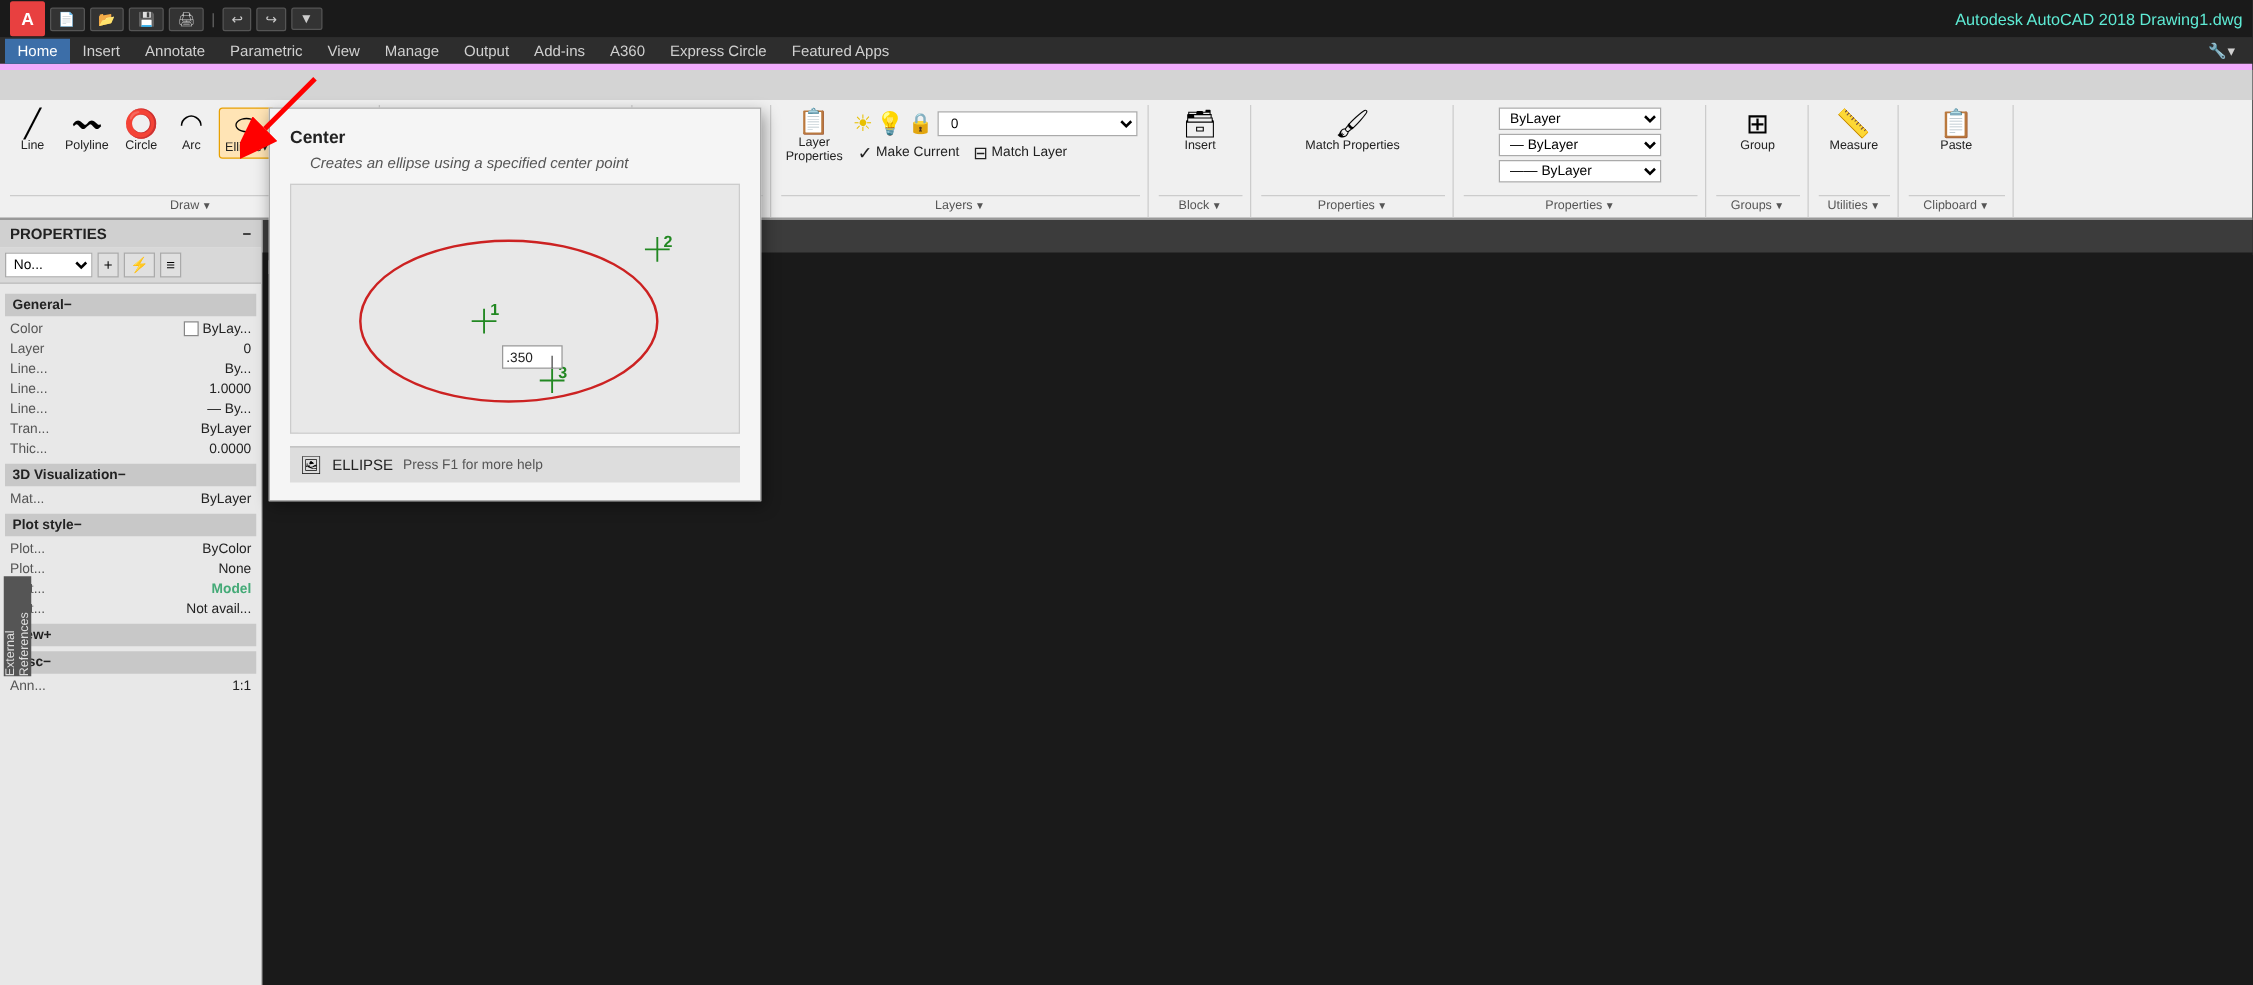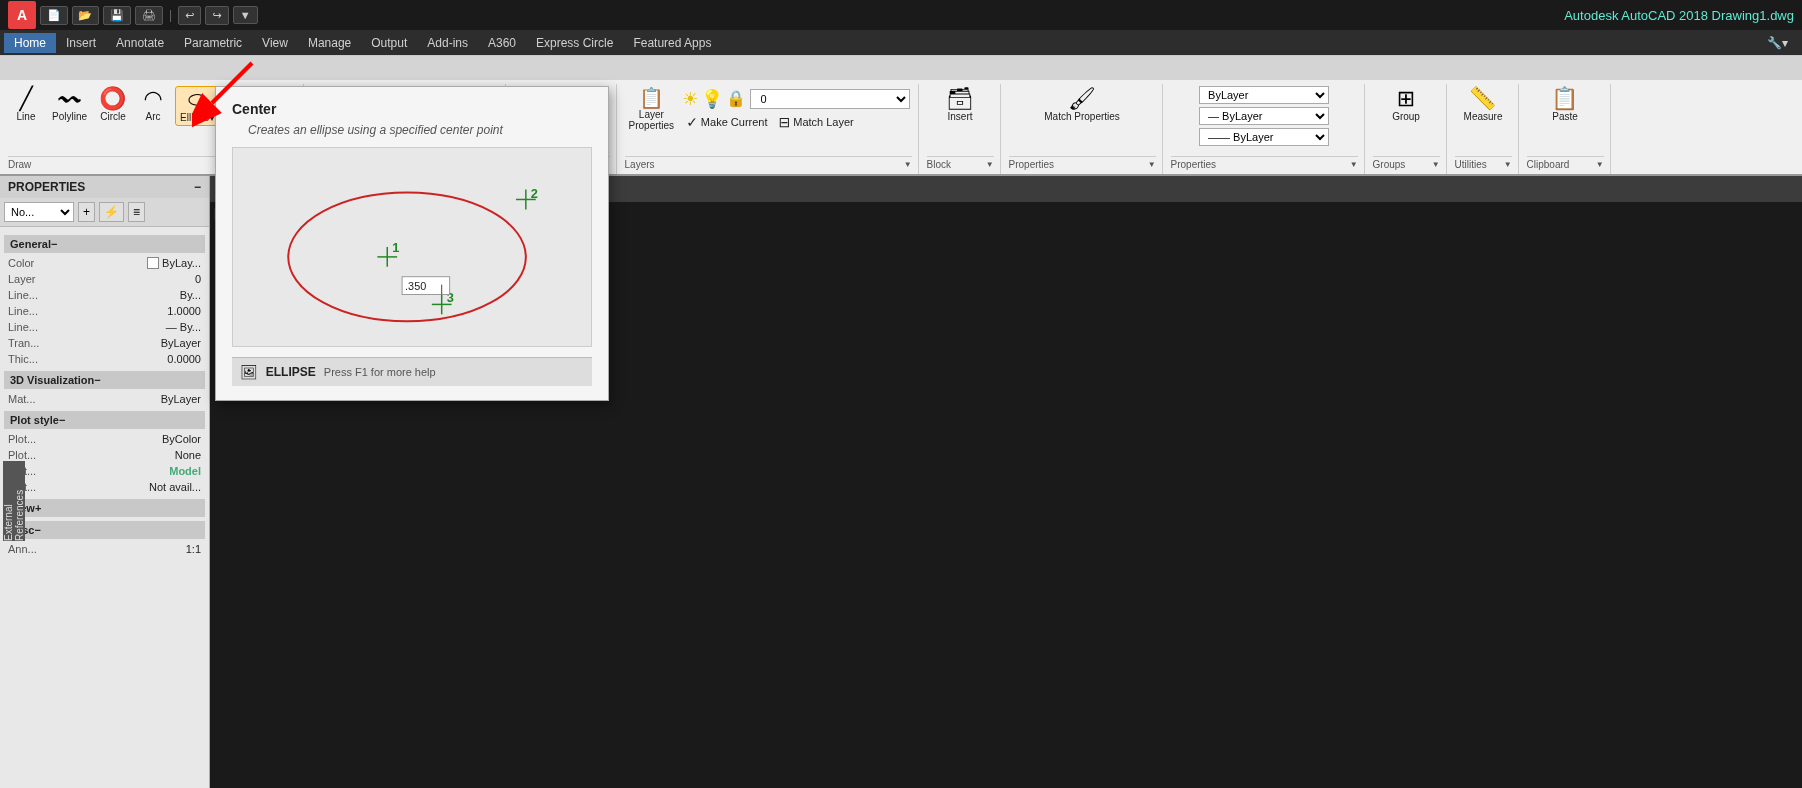--- a/index.html
+++ b/index.html
@@ -26,21 +26,21 @@
     }
     .qat-btn { background: #333; border: 1px solid #555; color: #ccc; padding: 2px 6px; cursor: pointer; font-size: 11px; border-radius: 2px; }
 
     
     #menu-bar {
       background: #2d2d2d;
       height: 26px;
       display: flex;
       align-items: center;
       padding: 0 4px;
-      border-bottom: 1px solid #f0abfc;
+      border-bottom: 5px solid #f0abfc;
     }
     .menu-item {
       color: #d0d0d0;
       padding: 3px 10px;
       cursor: pointer;
       font-size: 12px;
     }
     .menu-item.active { background: #3c6ea8; color: white; }
 
     
@@ -237,39 +237,39 @@
       display: flex;
       align-items: center;
       gap: 8px;
       font-size: 11px;
       border-top: 1px solid #bbb;
     }
     #tooltip-footer .help-icon {
       font-size: 14px;
     }
     #tooltip-footer .cmd-name {
-      font-weight: bold;
+      font-weight: normal;
       color: #222;
       font-size: 12px;
     }
     #tooltip-footer .f1-hint {
       color: #555;
     }
 
     
     #ellipse-svg {
       width: 100%;
       height: 100%;
     }
 
     
     .ribbon-group-bottom {
       display: flex;
       align-items: center;
-      justify-content: space-between;
+      justify-content: center;
       width: 100%;
       padding: 2px 0;
       font-size: 10px;
       color: #555;
       border-top: 1px solid #ccc;
       margin-top: auto;
       cursor: pointer;
     }
     .chevron { font-size: 8px; margin-left: 2px; }
 

